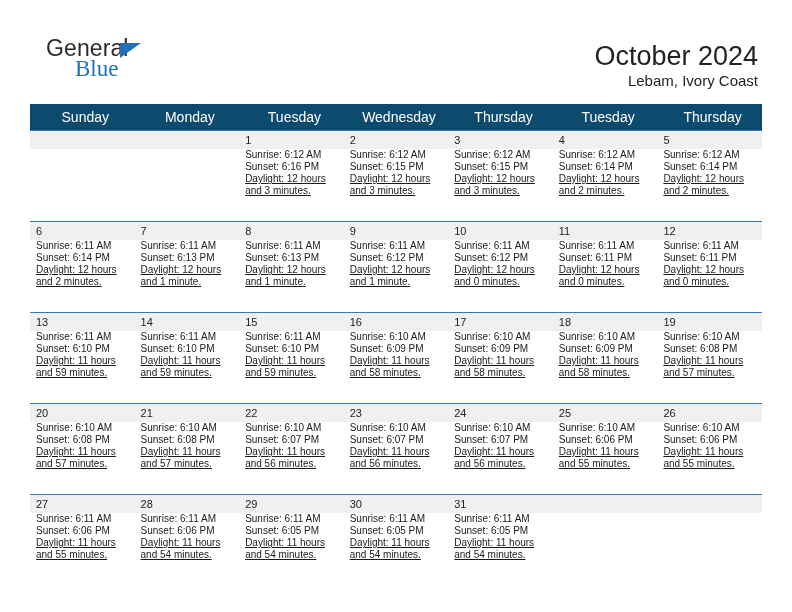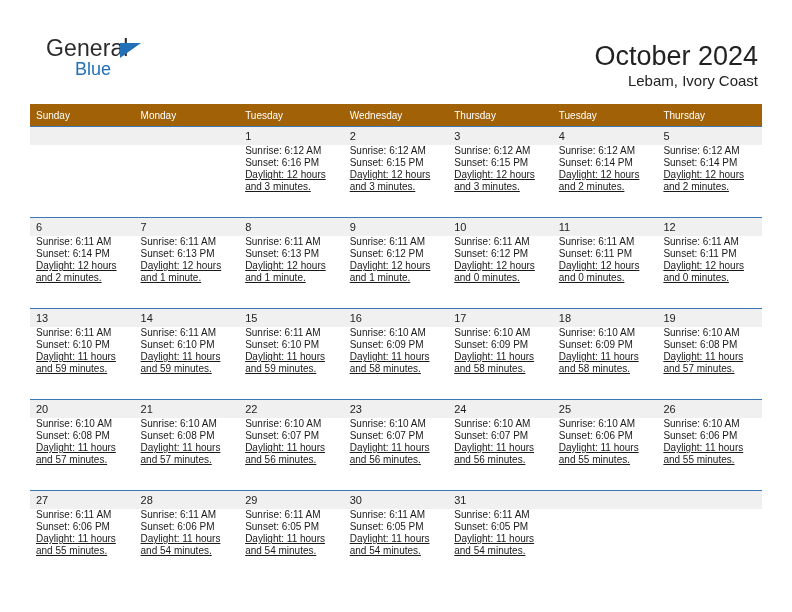--- a/index.html
+++ b/index.html
@@ -53,24 +53,25 @@
     top: 7px;
     width: 0;
     height: 0;
     border-left: 21px solid #2271b8;
     border-bottom: 15px solid transparent;
   }
   .brand-blue {
     position: absolute;
     left: 29px;
     top: 21px;
-    font-size: 18px;
+    font-size: 23px;
     color: #2271b8;
     line-height: 24px;
     white-space: nowrap;
+    font-family: Liberation Serif, serif;
   }
   .title-block {
     position: absolute;
     right: 34px;
     top: 40px;
     text-align: right;
   }
   .cal-title {
     font-size: 27px;
     color: #222222;
@@ -90,25 +91,25 @@
     position: absolute;
     left: 30px;
     top: 104px;
     width: 732px;
     border-collapse: collapse;
     table-layout: fixed;
   }
   .calendar col { width: 104.57px; }
 
   thead th {
-    background: #a16207;
+    background: #0c4a6e;
     color: #ffffff;
-    font-size: 10px;
+    font-size: 14px;
     font-weight: normal;
-    text-align: left;
+    text-align: center;
     padding: 5px 0 5px 6px;
     height: 12px;
     vertical-align: middle;
   }
 
   tbody tr { height: 90px; }
 
   tbody td {
     vertical-align: top;
     padding: 0;

